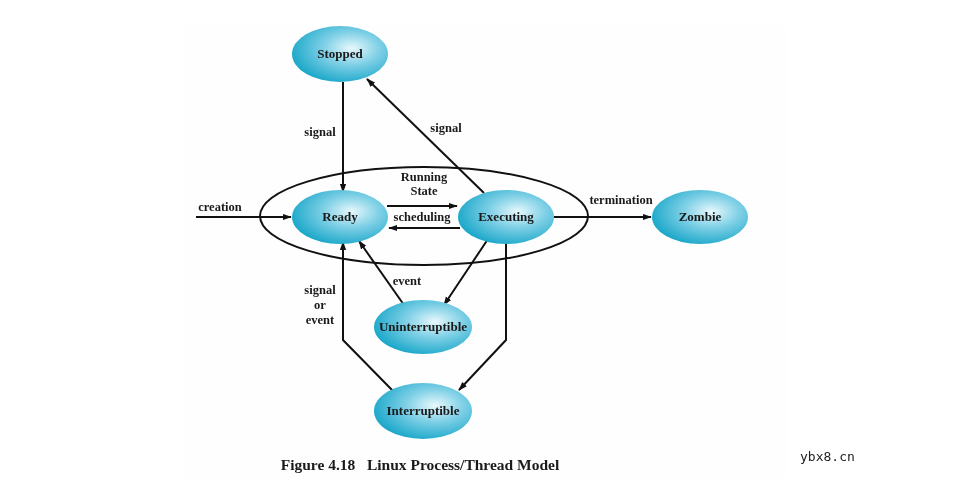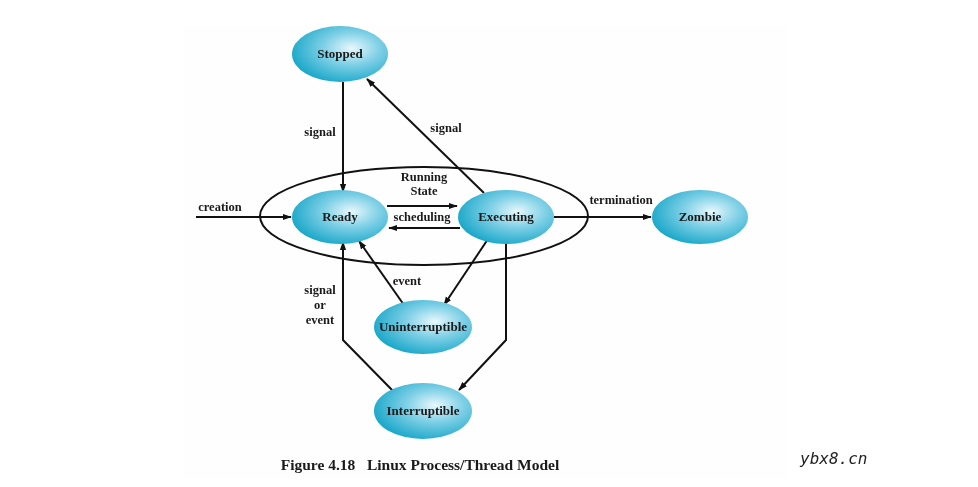--- a/index.html
+++ b/index.html
@@ -2,21 +2,21 @@
 <html><head>
   <meta charset="utf-8">
   <style>
     html, body { margin: 0; padding: 0; background: #ffffff; }
     body { width: 978px; height: 487px; position: relative; overflow: hidden; }
     .figure-bg { position: absolute; left: 183px; top: 26px; width: 604px; height: 452px; background: #fdfefd; }
     svg#diagram { position: absolute; left: 0; top: 0; }
     .node-label { font-family: "Liberation Serif", serif; font-weight: bold; font-size: 13px; fill: #1a1a1a; }
     .edge-label { font-family: "Liberation Serif", serif; font-weight: bold; font-size: 12.5px; fill: #1a1a1a; }
     .caption { font-family: "Liberation Serif", serif; font-weight: bold; font-size: 15.5px; fill: #1a1a1a; }
-    .watermark { position: absolute; left: 800px; top: 449px; font-family: "DejaVu Sans Mono", monospace; font-size: 16px; color: #222; font-style: italic; }
+    .watermark { position: absolute; left: 800px; top: 449px; font-family: "DejaVu Sans Mono", monospace; font-size: 13px; color: #222; }
     .edge { stroke: #111; stroke-width: 2; fill: none; }
   </style>
 </head>
 <body>
 
 <div class="figure-bg"></div>
 
 <svg id="diagram" width="978" height="487" viewBox="0 0 978 487">
   <defs>
     <radialGradient id="nodeGrad" cx="0.62" cy="0.4" r="0.65">

